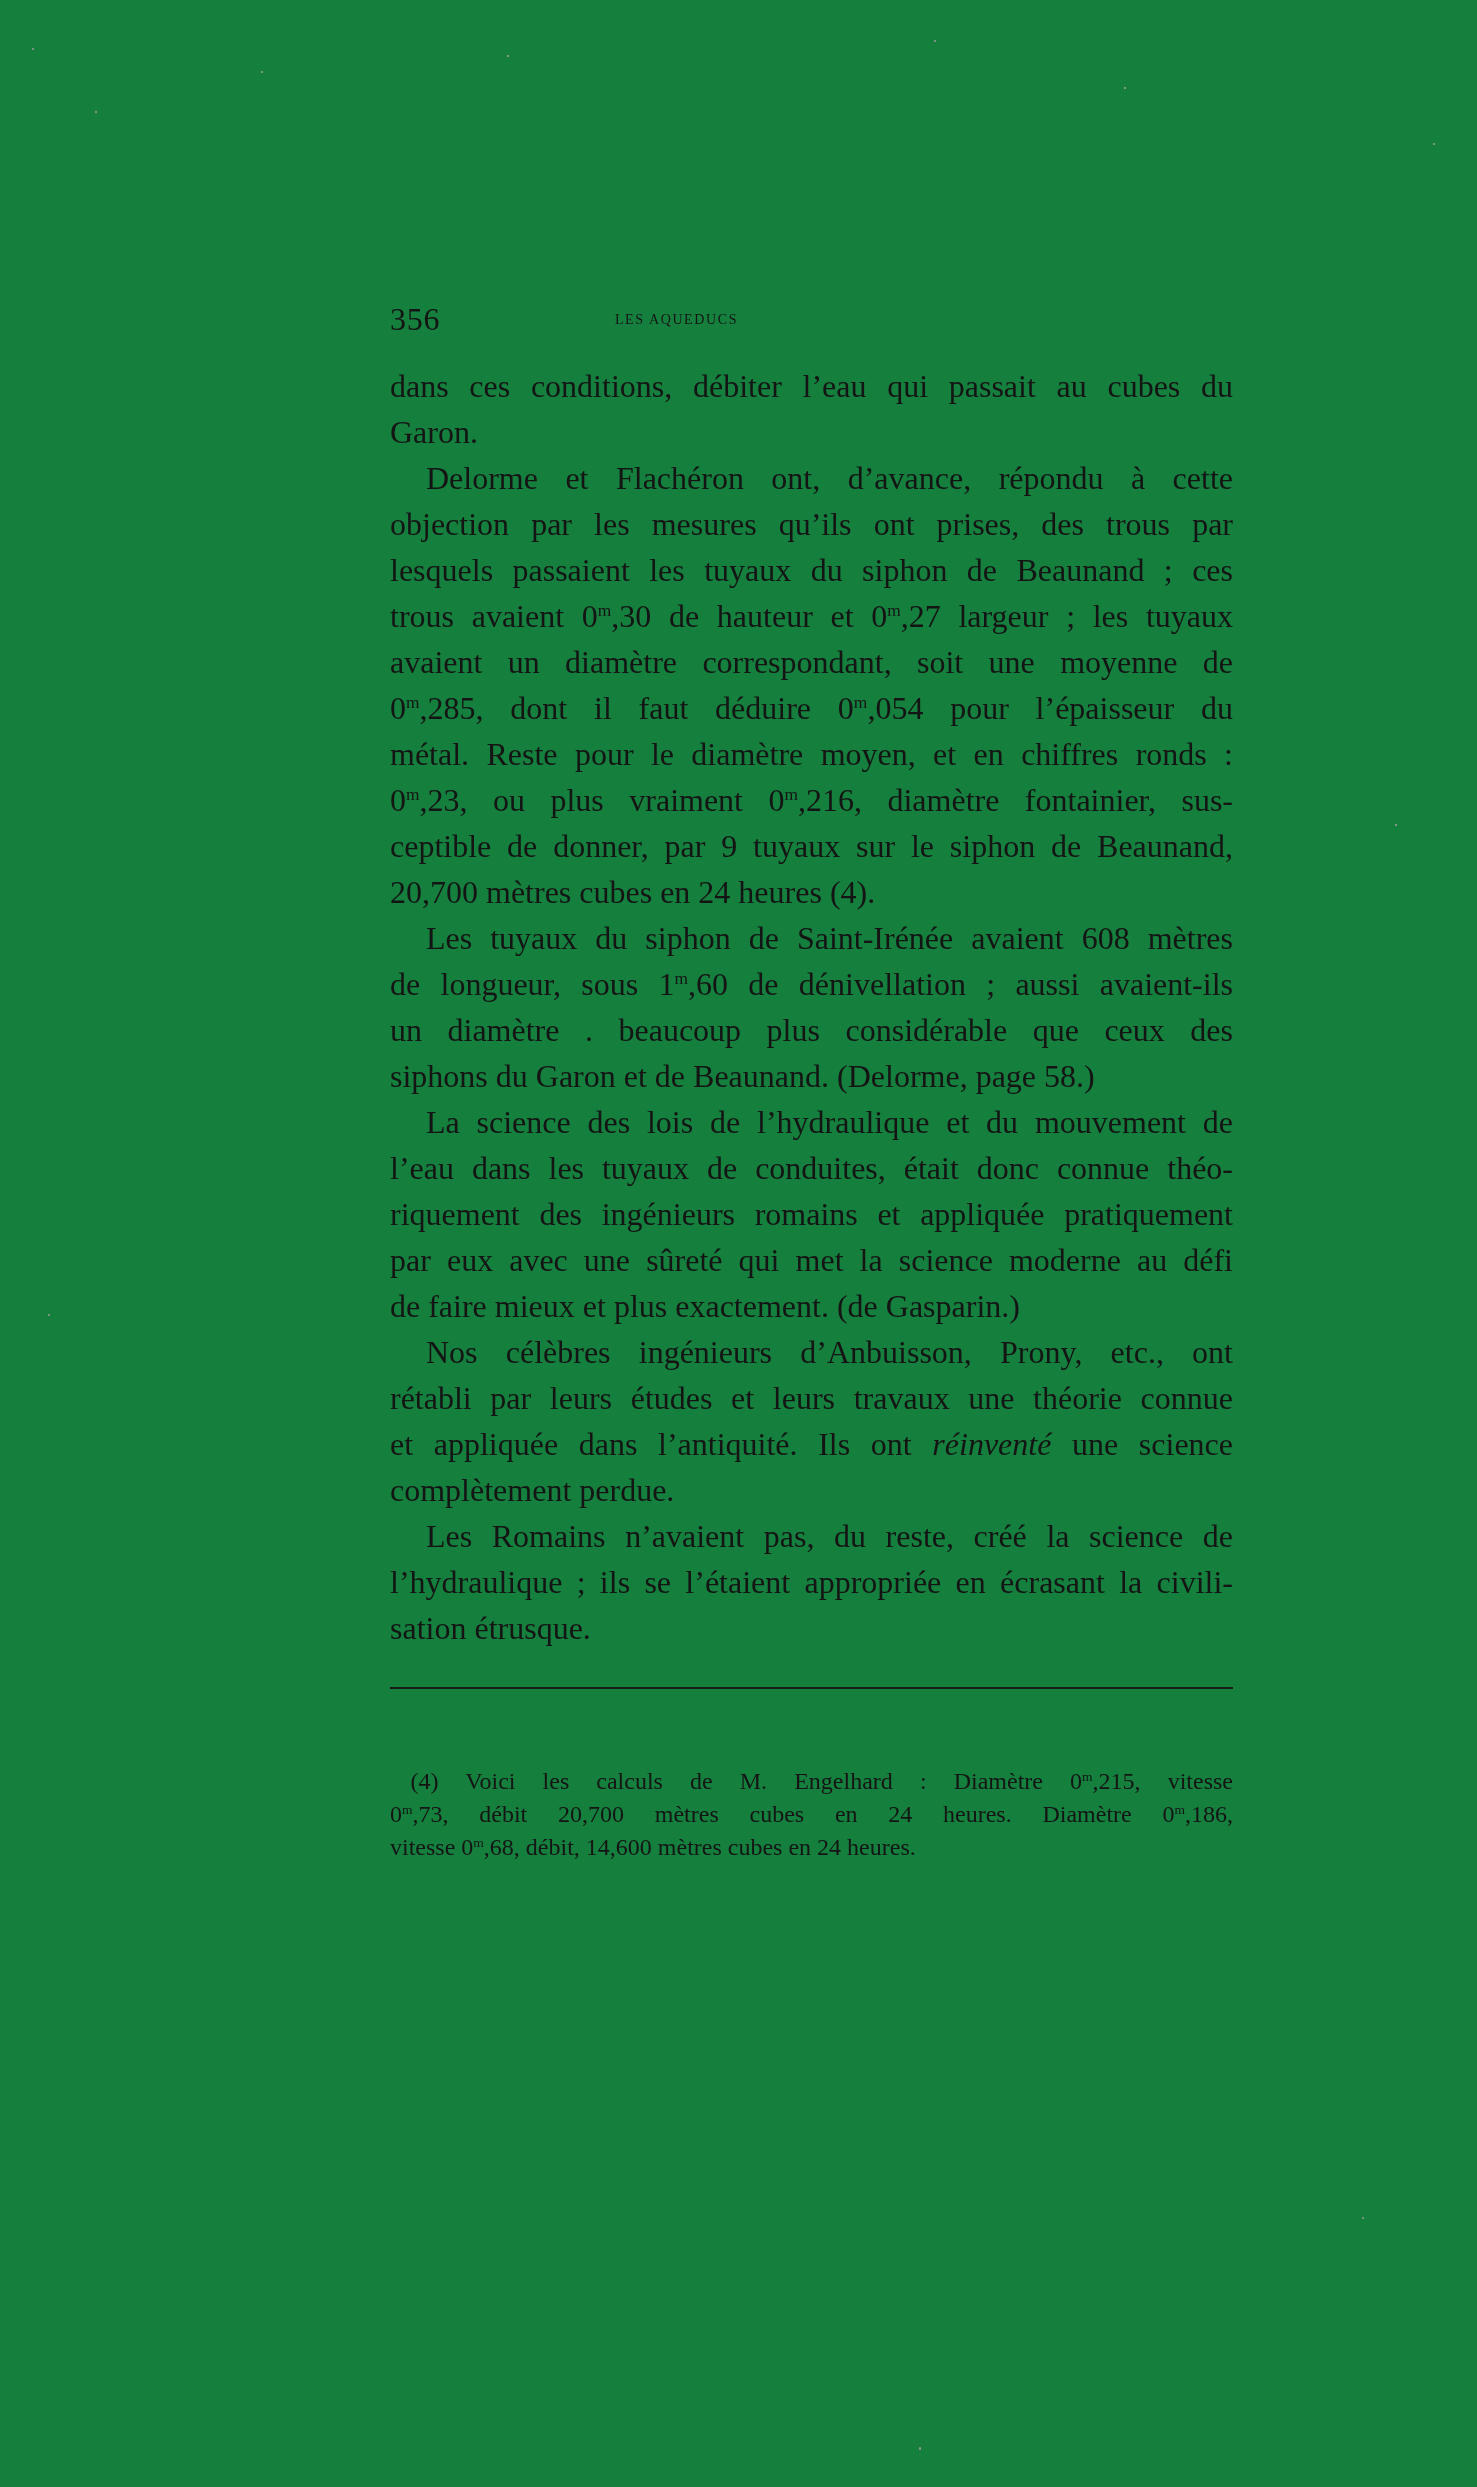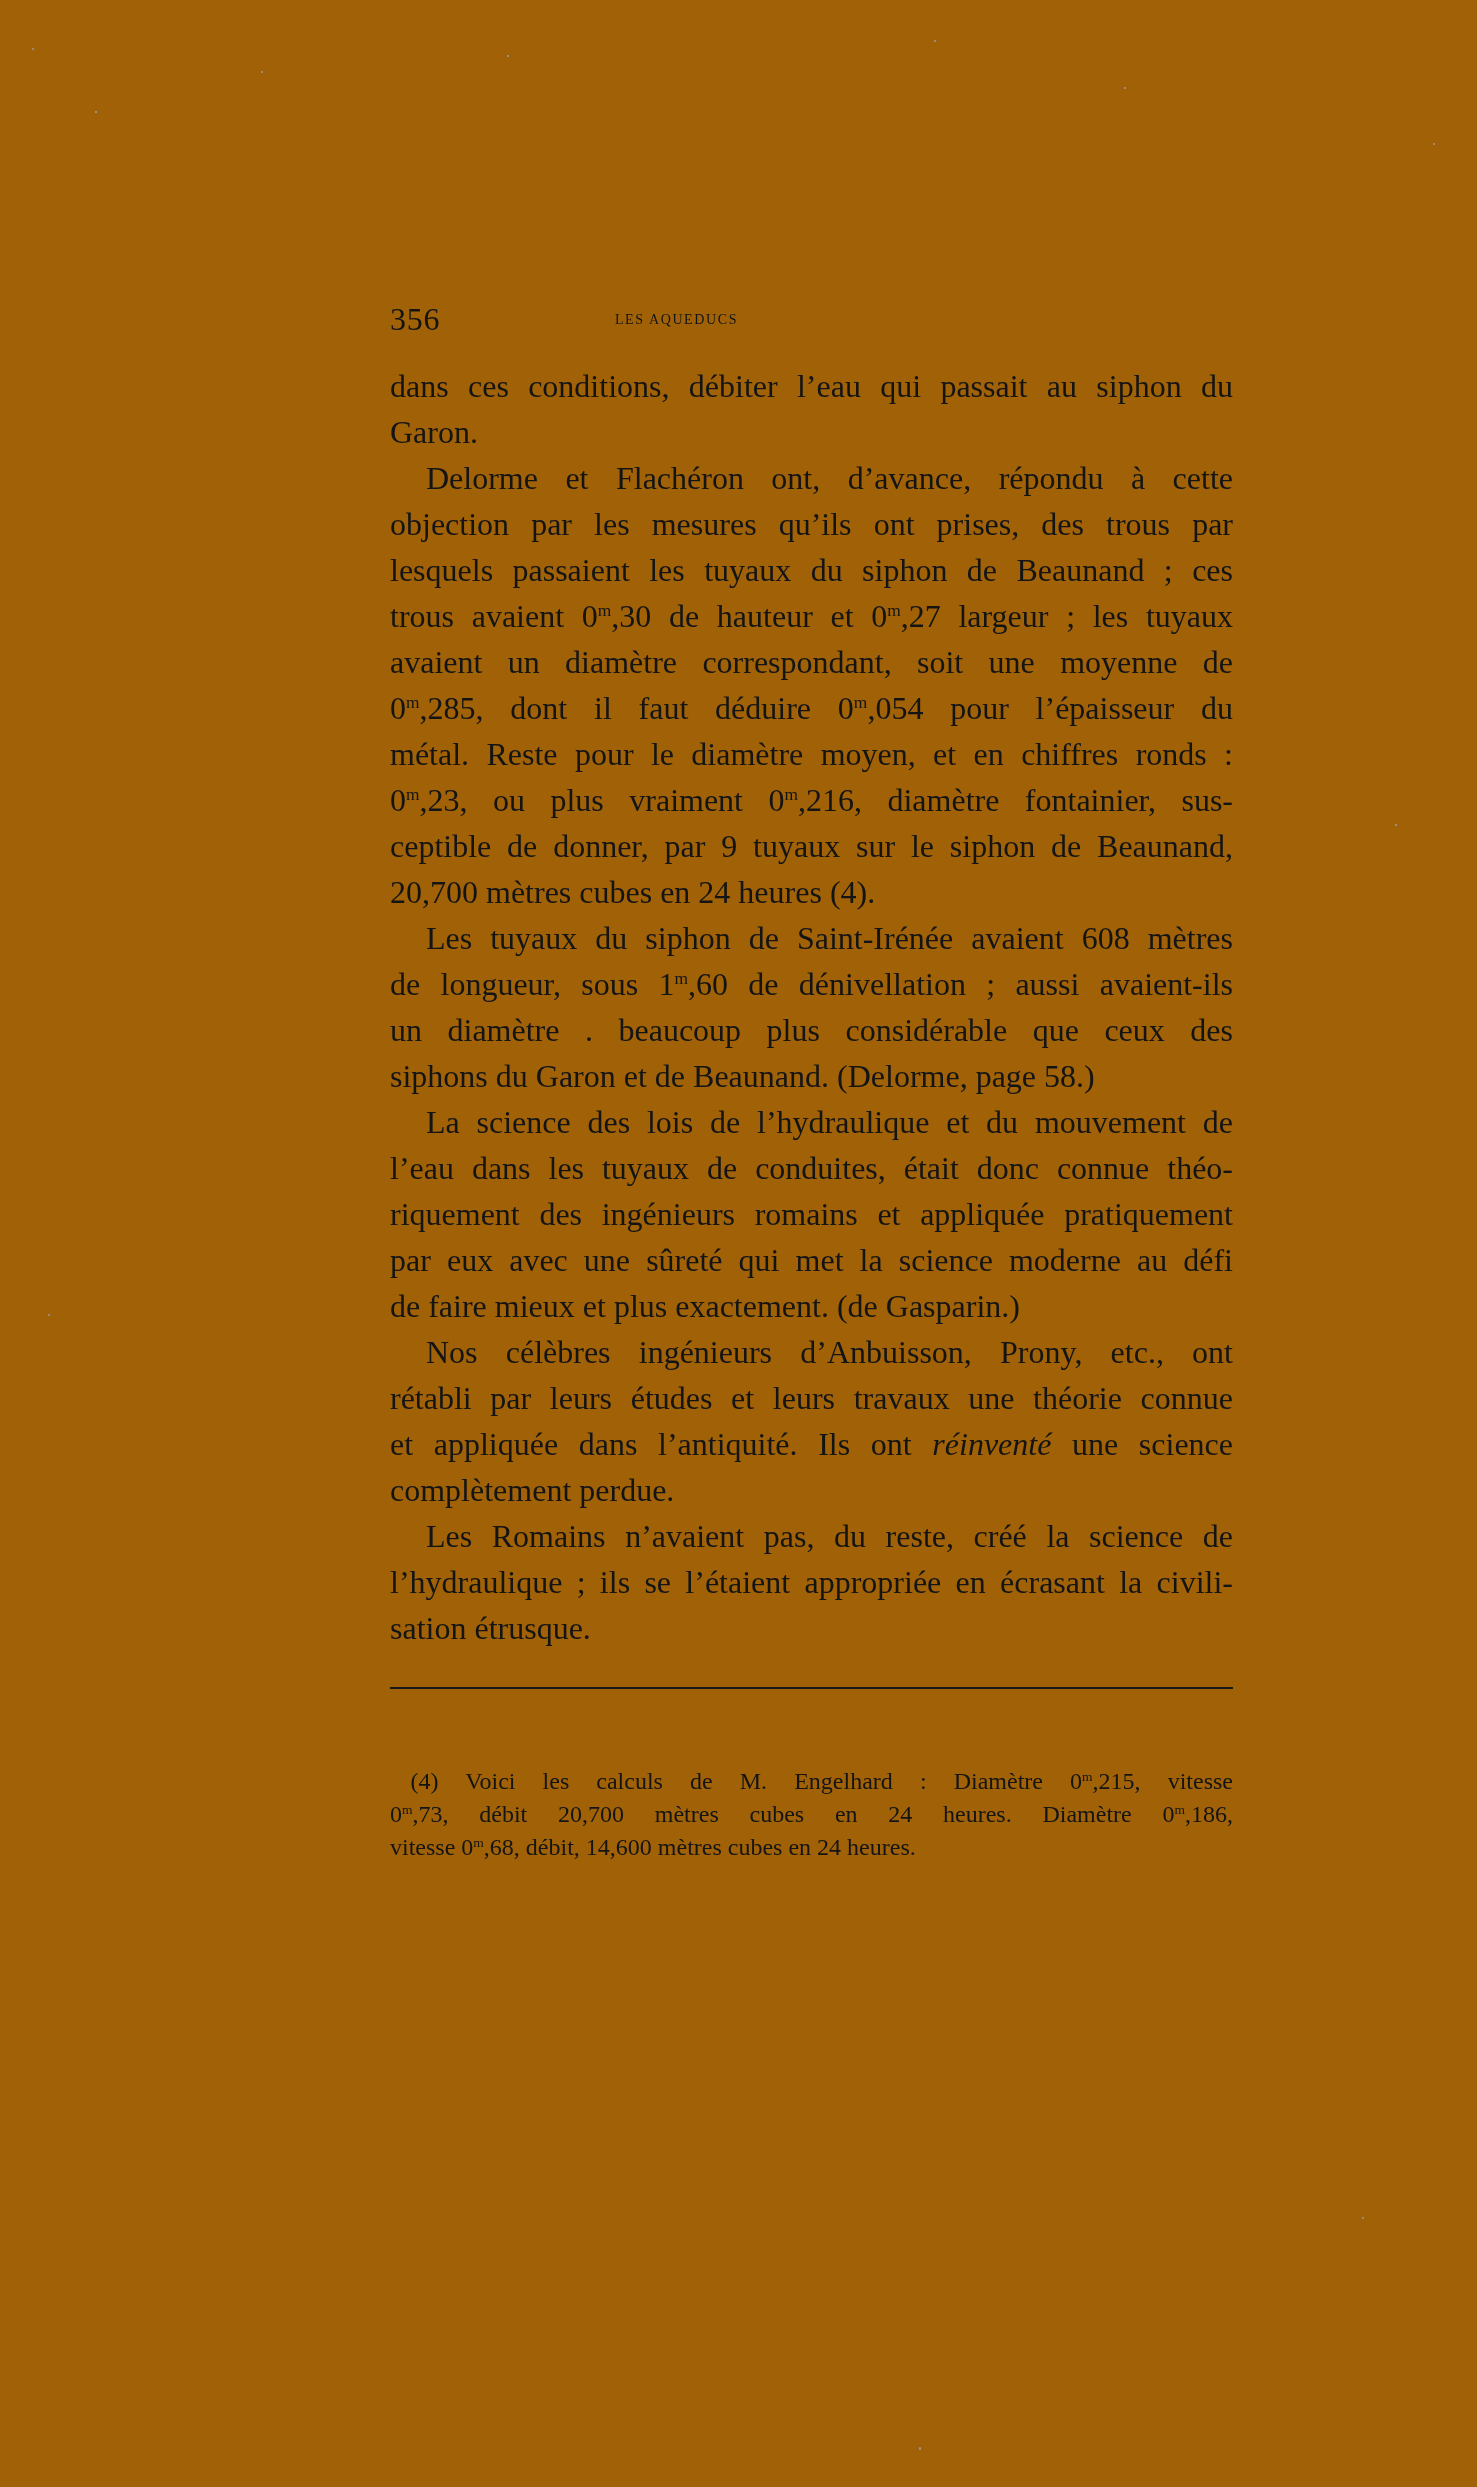--- a/index.html
+++ b/index.html
@@ -13,21 +13,21 @@
     position: relative;
     overflow: hidden;
     font-family: "Liberation Serif", "DejaVu Serif", serif;
     color: #141414;
   }
   .page {
     position: absolute;
     left: 0; top: 0;
     width: 1478px;
     height: 2487px;
-    background: #a16207;
+    background: #15803d;
   }
   .speck {
     position: absolute;
     background: #9a9a9a;
     border-radius: 50%;
   }
   .running-head {
     position: absolute;
     left: 390px;
     top: 299px;
@@ -140,21 +140,21 @@
   <div class="speck" style="left:1362px;top:2217px;width:2.4px;height:2.4px;"></div>
 
   <div class="running-head">
     <span class="page-number">356</span>
     <span class="running-title">LES AQUEDUCS</span>
   </div>
 
   <div class="body-text">
 
     <p>
-      <span class="line">dans ces conditions, débiter l’eau qui passait au siphon du</span>
+      <span class="line">dans ces conditions, débiter l’eau qui passait au cubes du</span>
       <span class="line last">Garon.</span>
     </p>
 
     <p>
       <span class="line indent-line">Delorme et Flachéron ont, d’avance, répondu à cette</span>
       <span class="line">objection par les mesures qu’ils ont prises, des trous par</span>
       <span class="line">lesquels passaient les tuyaux du siphon de Beaunand ; ces</span>
       <span class="line"><span>trous avaient 0</span><sup class="unit">m</sup><span>,30 de hauteur et 0</span><sup class="unit">m</sup><span>,27 largeur ; les tuyaux</span></span>
       <span class="line">avaient un diamètre correspondant, soit une moyenne de</span>
       <span class="line"><span>0</span><sup class="unit">m</sup><span>,285, dont il faut déduire 0</span><sup class="unit">m</sup><span>,054 pour l’épaisseur du</span></span>

